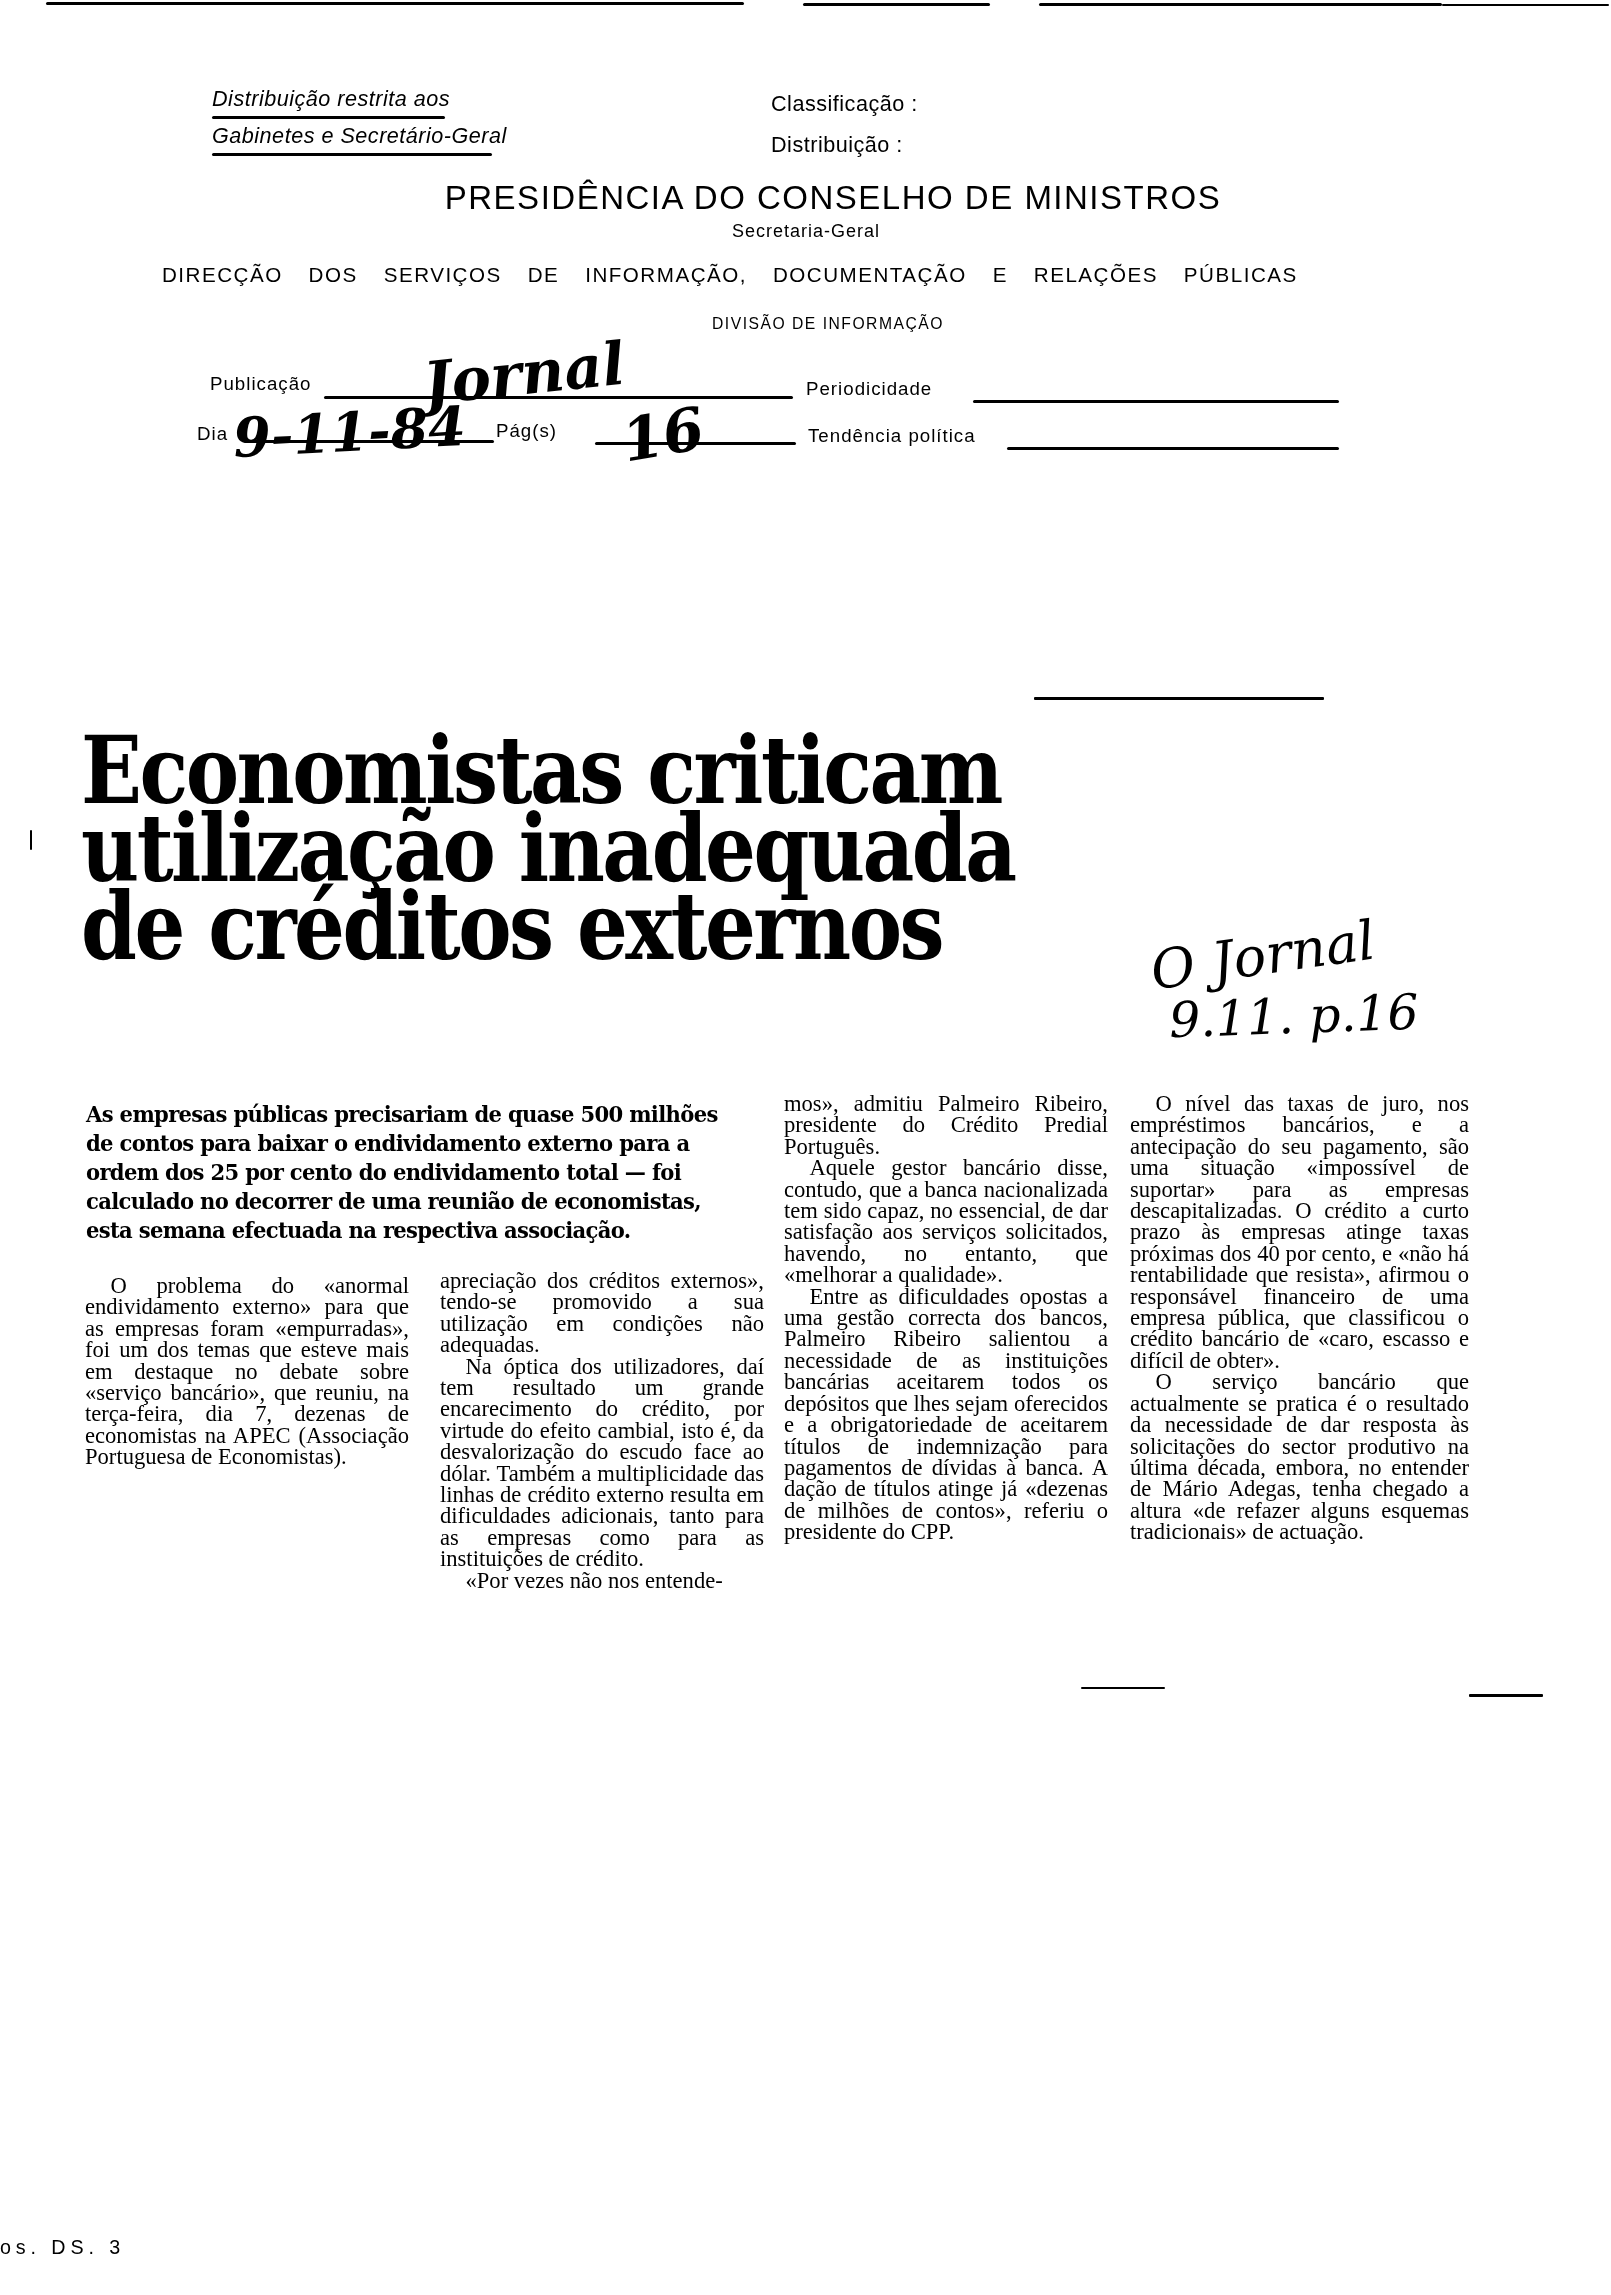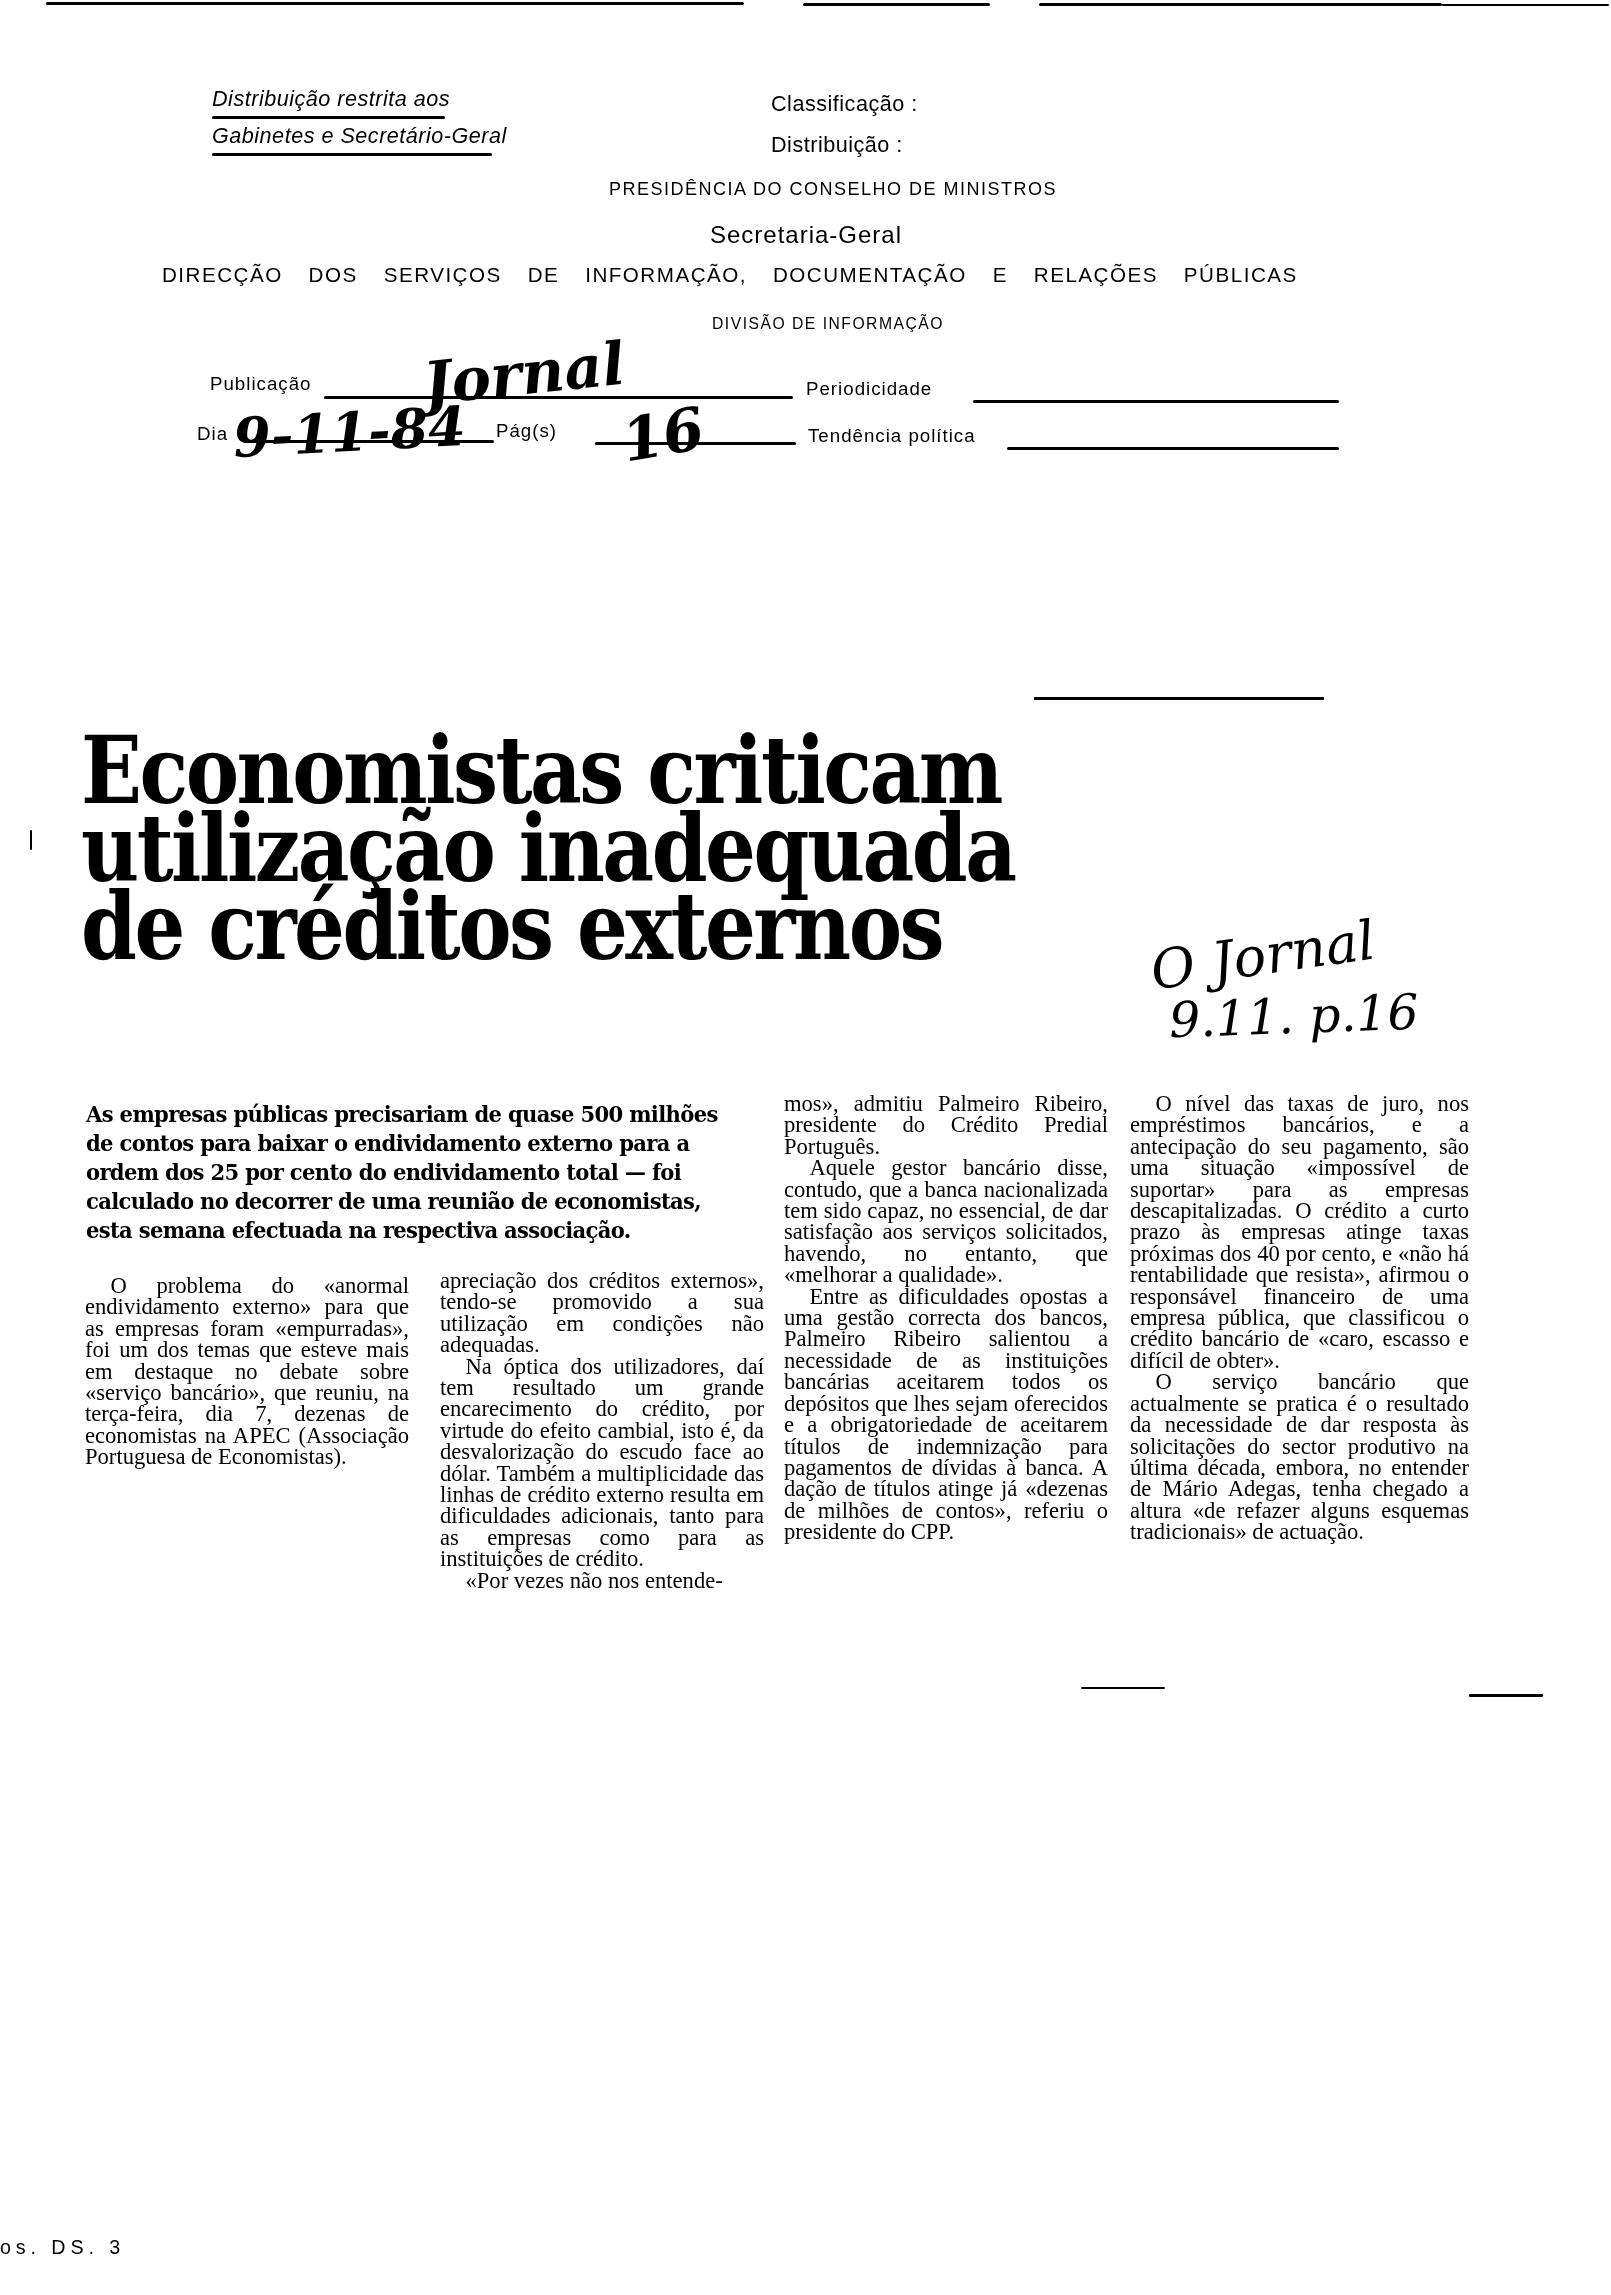--- a/index.html
+++ b/index.html
@@ -9,22 +9,22 @@
   
   .scan-top { position:absolute; left:7.4px; top:0; width:1602px; height:6.9px; }
   .scan-top span { position:absolute; top:1.5px; height:3.4px; background:#000; border-radius:1.5px; }
 
   
   .sans { font-family:"Liberation Sans", "DejaVu Sans", sans-serif; }
   .italic { font-style:italic; }
   .restrict { left:204px; font-size:21.6px; letter-spacing:0.5px;margin-left:8px; }
   .restrict .line { display:block; height:3.4px; background:#000; margin-top:3.9px; border-radius:1.5px; }
   .classif { left:771px; font-size:21.6px; letter-spacing:0.5px; }
-  .hdr-title { left:0; width:100%; text-align:center; top:179px; font-size:18px; letter-spacing:1.5px; padding-left:54px; box-sizing:border-box; }
-  .hdr-sub { left:0; width:100%; text-align:center; top:221px; font-size:24px; letter-spacing:1px; box-sizing:border-box; }
+  .hdr-title { left:0; width:100%; text-align:center; top:179px; font-size:33px; letter-spacing:1.5px; padding-left:54px; box-sizing:border-box; }
+  .hdr-sub { left:0; width:100%; text-align:center; top:221px; font-size:18px; letter-spacing:1px; box-sizing:border-box; }
   .hdr-dir { left:162px; top:263px; font-size:20.6px; letter-spacing:1.5px; word-spacing:18.7px; white-space:nowrap; }
   .hdr-div { left:0; width:100%; text-align:center; top:315px; font-size:15.7px; letter-spacing:1.5px; padding-left:44px; box-sizing:border-box; }
 
   .field-label { font-size:18.7px; letter-spacing:1px; white-space:nowrap; }
   .field-line { position:absolute; height:2.9px; background:#000; border-radius:1.5px; }
   .handwriting { font-family:"DejaVu Serif", serif; font-style:italic; font-weight:bold; white-space:nowrap; }
 
   
   .headline { left:81px; top:732px; font-family:"DejaVu Serif", "Liberation Serif", serif; font-weight:bold;
               font-size:93px; line-height:78px; letter-spacing:-2.9px; transform:scaleX(0.86); transform-origin:left top; white-space:nowrap; }

